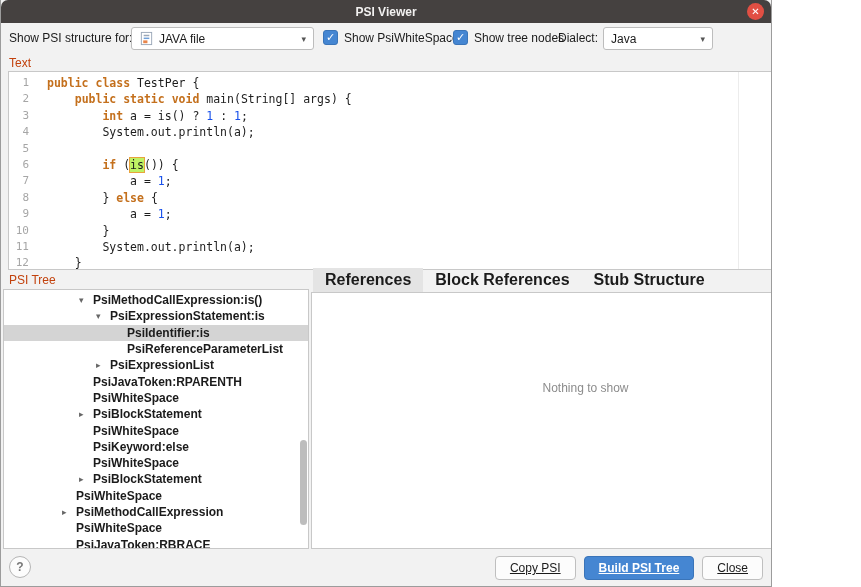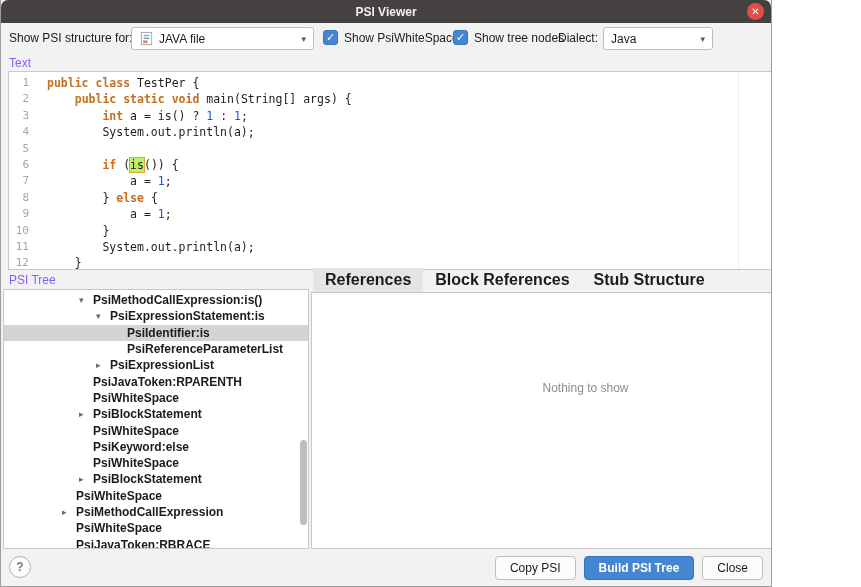--- a/index.html
+++ b/index.html
@@ -30,21 +30,21 @@
   .combo-arrow { margin-left:auto; color:#555; font-size:9px; }
   .checkbox { position:absolute; top:30px; display:flex; align-items:center; gap:6px;
               font-size:12px; color:#1b1b1b; }
   .cb-ws   { left:322px; }
   .cb-tree { left:452px; }
   .cb-box { width:15px; height:15px; flex:0 0 auto; border-radius:3px;
             background:var(--accent-blue,#4586d2); border:1px solid #3a74b8;
             color:#fff; font-size:11px; line-height:13px; text-align:center; }
 
   
-  .section-label { position:absolute; font-size:12px; color:#8b5cf6; }
+  .section-label { position:absolute; font-size:12px; color:#c2410c; }
   .lbl-text    { left:8px; top:56px; }
   .lbl-psitree { left:8px; top:273px; }
 
   
   .editor { position:absolute; left:7px; top:71px; width:847px; height:199px;
             background:#fff; border:1px solid #c8c8c8; overflow:hidden; }
   .code-area { position:relative; padding-top:3px; }
   .code-line { display:flex; height:16.4px; line-height:16.4px;
                font-family:"DejaVu Sans Mono", monospace; font-size:11.5px; color:#1d1d1d; }
   .ln { width:20px; flex:0 0 auto; text-align:right; color:#a6a6a6; font-size:11px; }
@@ -79,21 +79,21 @@
   .empty-text { position:absolute; left:0; right:0; top:88px; text-align:center;
                 color:#8c8c8c; font-size:12px; }
 
   
   .footer { position:absolute; left:0; top:549px; width:100%; height:37px; background:#f2f2f2; }
   .help-btn { position:absolute; left:8px; top:7px; width:22px; height:22px; border-radius:50%;
               border:1px solid #b5b5b5; background:#fcfcfc; color:#777; font-size:12px;
               font-weight:700; display:flex; align-items:center; justify-content:center; }
   .btn-row { position:absolute; right:8px; top:7px; display:flex; gap:8px; }
   .btn { height:24px; padding:0 14px; border:1px solid #bfbfbf; border-radius:4px;
-         background:#fcfcfc; font-size:12px; color:#1b1b1b; display:flex; align-items:center; }
+         background:#fcfcfc; font-size:12px; color:#1b1b1b; display:flex; align-items:center;text-decoration:underline; }
   .btn.primary { background:var(--accent-blue,#4586d2); border-color:#3a74b8;
                  color:#fff; font-weight:600; }
 </style>
 </head>
 <body>
 
 <div class="window">
 
   <div class="titlebar">
     <span class="title">PSI Viewer</span>

